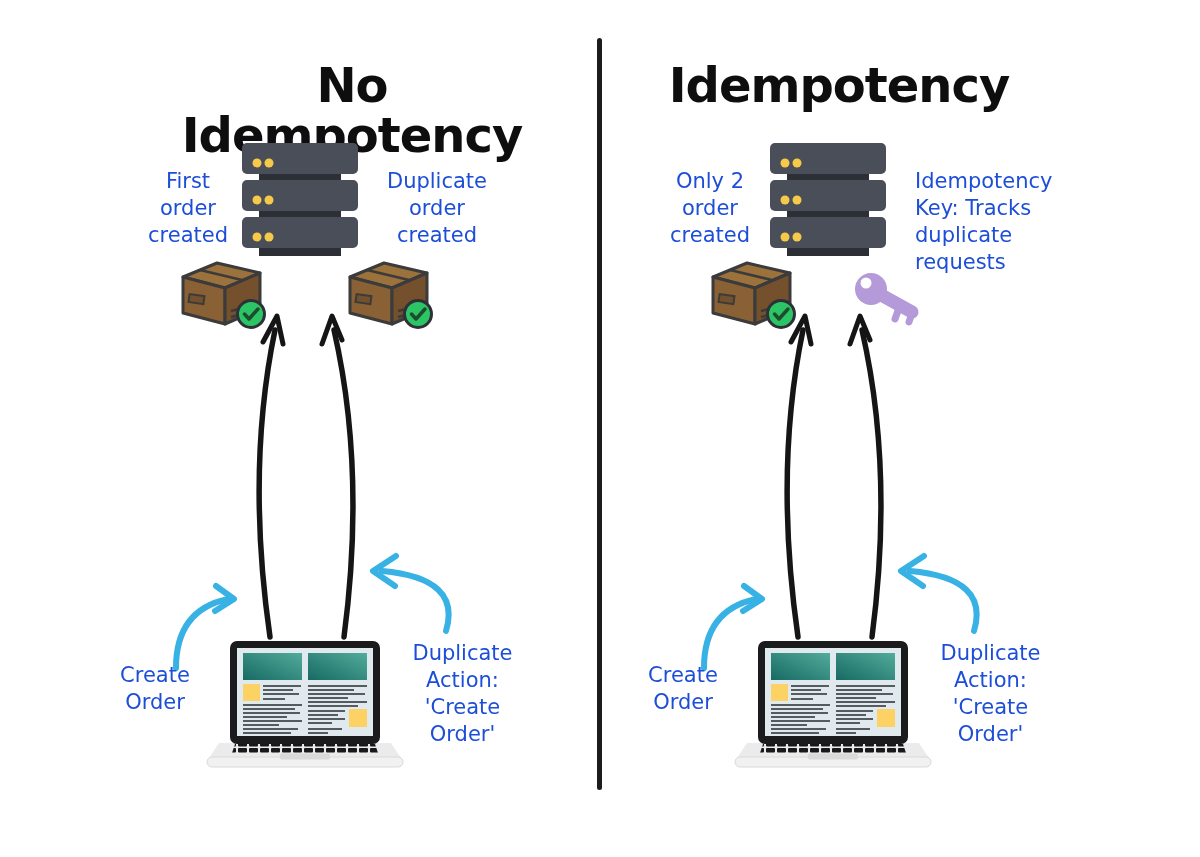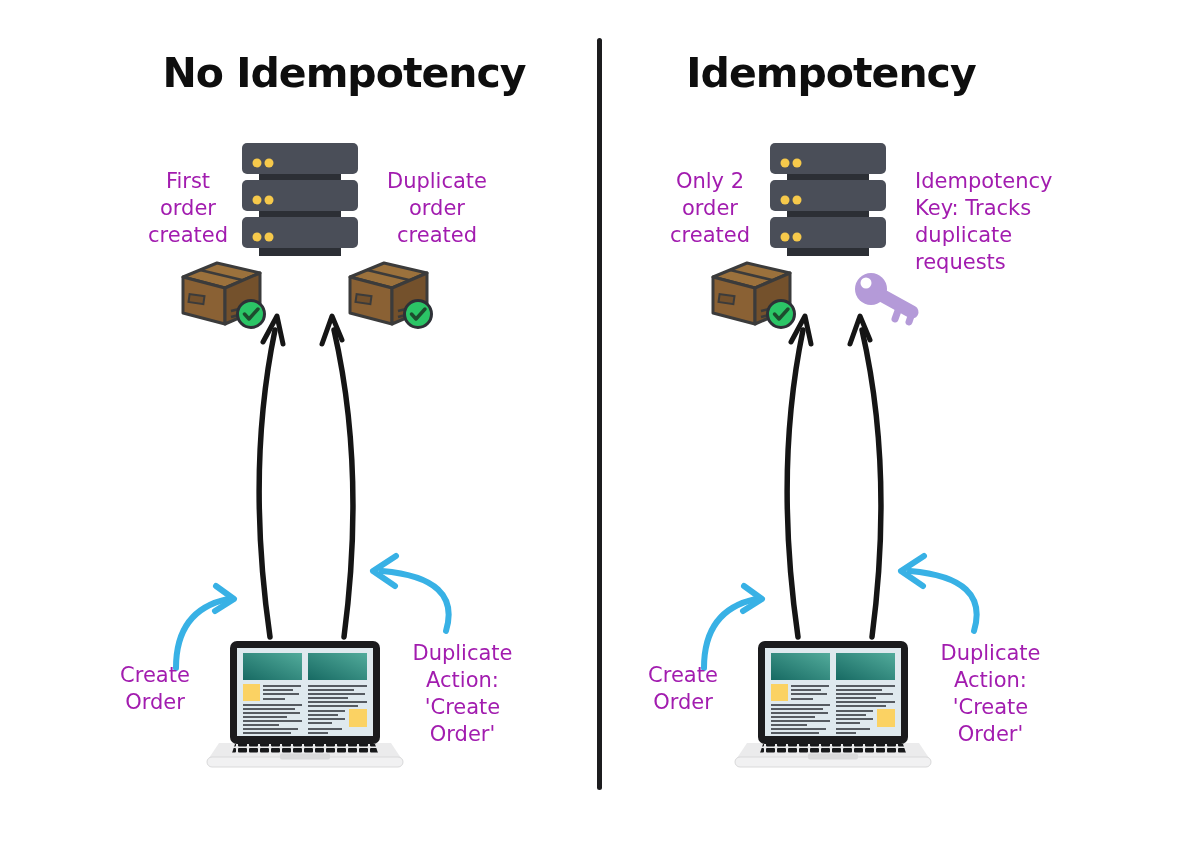--- a/index.html
+++ b/index.html
@@ -1,21 +1,21 @@
 <!DOCTYPE html>
 <html><head>
 <meta charset="utf-8">
 <style>
   html,body{margin:0;padding:0;background:#ffffff;}
   .canvas{position:relative;width:1200px;height:857px;background:#ffffff;overflow:hidden;
           font-family:"DejaVu Sans",sans-serif;}
   .abs{position:absolute;}
-  .title{position:absolute;margin:8px;font-size:41px;font-weight:bold;letter-spacing:-1px;
+  .title{position:absolute;margin:16px;font-size:48px;font-weight:bold;letter-spacing:-1px;
          color:#0e0e0e;text-align:center;line-height:1.05;font-family:"DejaVu Sans",sans-serif;}
-  .label{position:absolute;font-size:21px;line-height:1.29;color:#a21caf;text-align:center;
+  .label{position:absolute;font-size:21px;line-height:1.29;color:#1d4ed8;text-align:center;
          white-space:pre-line;font-family:"DejaVu Sans",sans-serif;}
   .label.align-left{text-align:left;}
   .divider{position:absolute;left:597px;top:38px;width:5px;height:752px;background:#1c1c1e;border-radius:3px;}
 </style>
 </head>
 <body>
 
 <div class="canvas">
 
   <svg width="0" height="0" style="position:absolute" aria-hidden="true">

